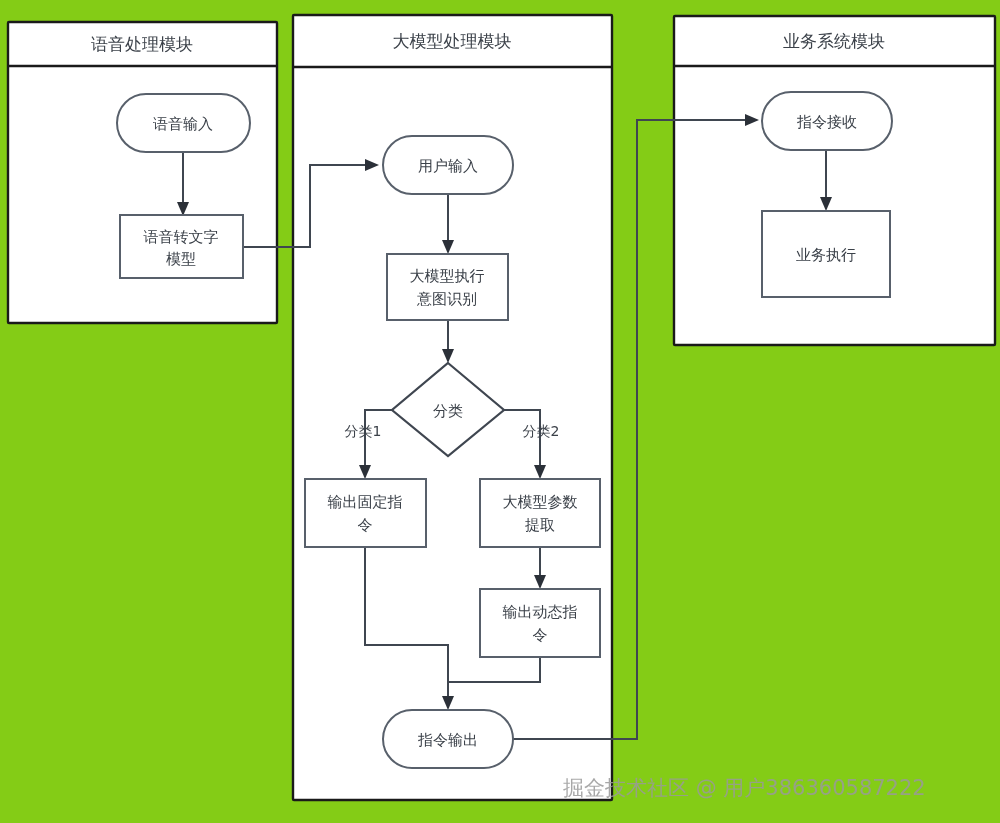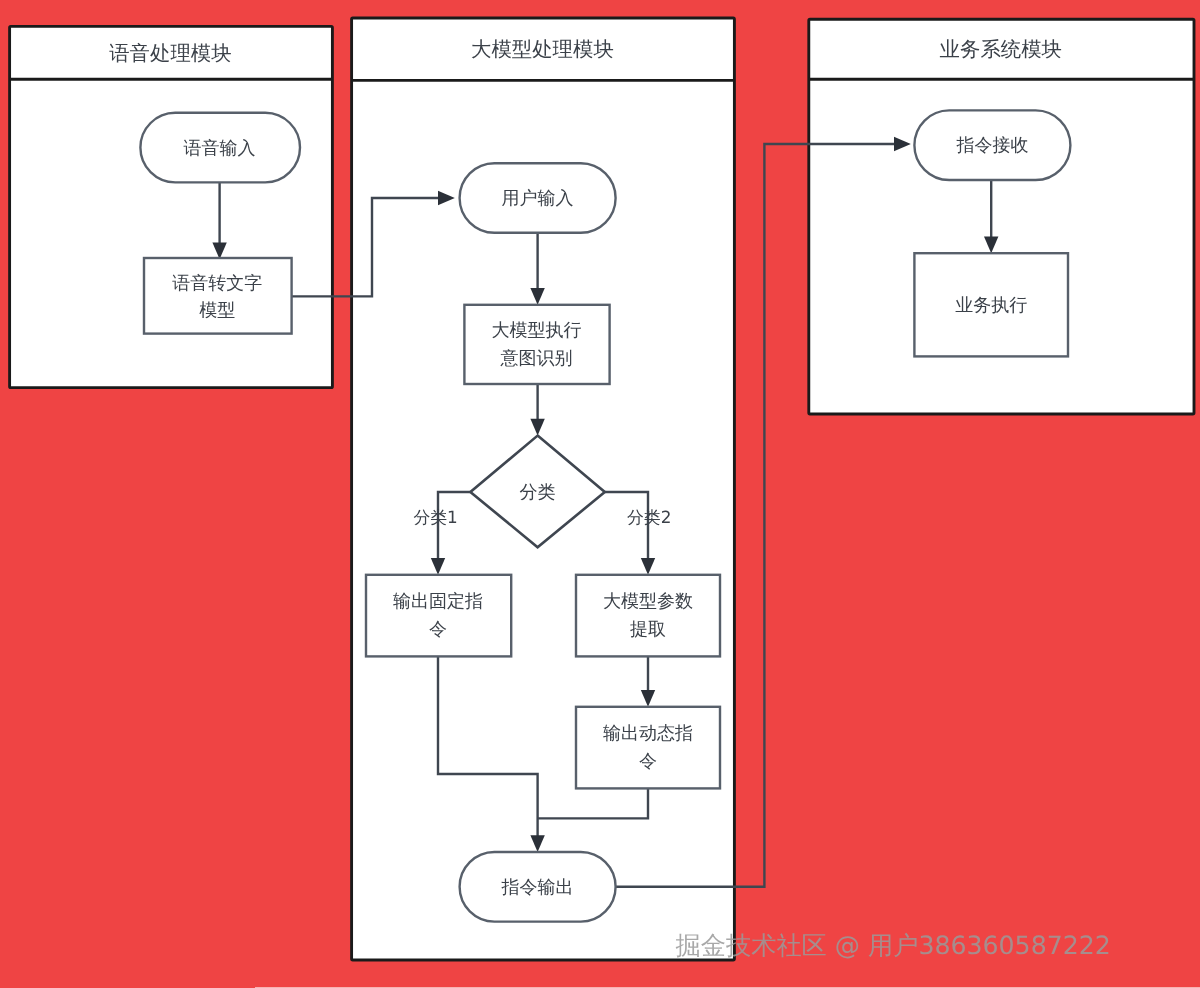--- a/index.html
+++ b/index.html
@@ -7,21 +7,21 @@
     padding: 0;
     background: #ffffff;
   }
   body {
     font-family: "DejaVu Sans", "Liberation Sans", sans-serif;
   }
   #canvas {
     position: relative;
     width: 1000px;
     height: 823px;
-    background: #ef4444;
+    background: #84cc16;
     overflow: hidden;
   }
   svg.layer {
     position: absolute;
     left: 0;
     top: 0;
     width: 1000px;
     height: 823px;
   }
   .module-frame {

